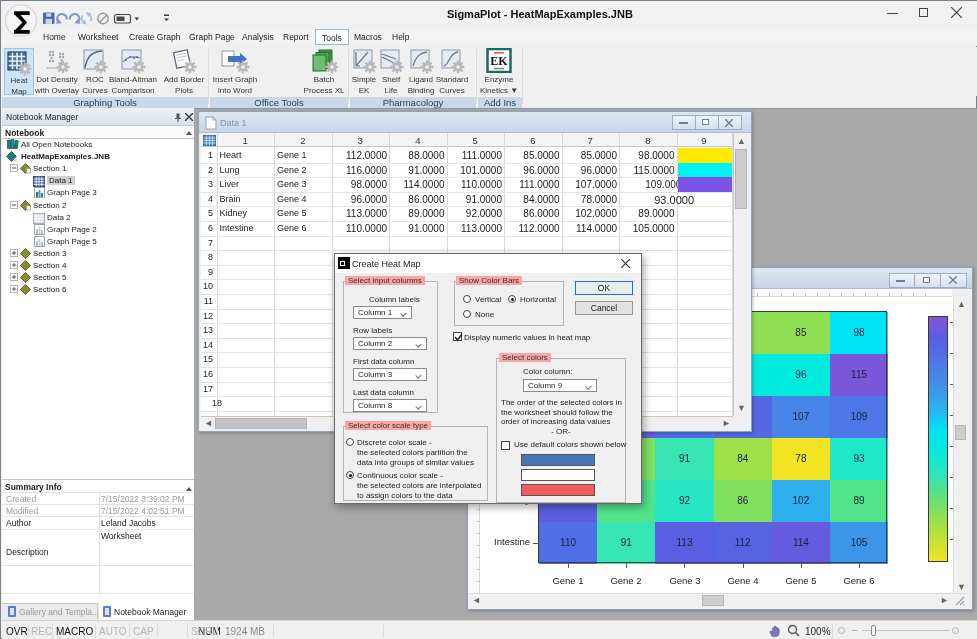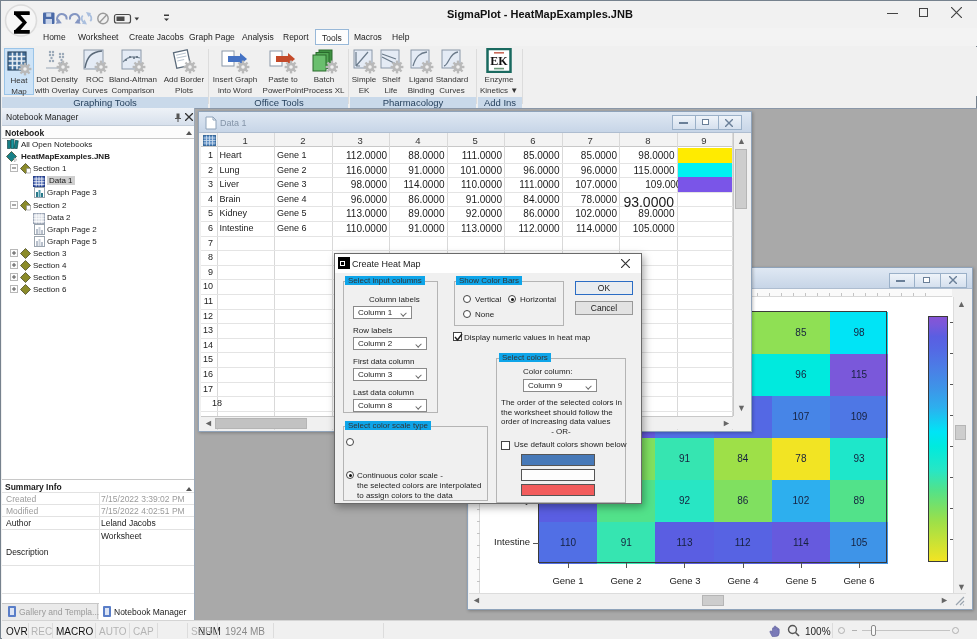--- a/index.html
+++ b/index.html
@@ -17,21 +17,21 @@
 .statusbar{left:1px;top:619px;width:975px;height:19px;background:#f0f0f0;border-top:1px solid #d4d4d4;font-size:10px;color:#222;}
 .st{position:absolute;top:4px;height:13px;line-height:13px;font-size:10px;}
 .ssep{position:absolute;top:2px;height:15px;width:1px;background:#dcdcdc;}
 .panel{left:1px;top:107px;width:193px;height:512px;background:#fff;border-right:1px solid #9aa8b8;}
 .treerow{position:absolute;left:0;width:100%;height:12px;line-height:11px;font-size:8px;white-space:nowrap;}
 .win{position:absolute;background:#f0f0f0;border:1px solid #8fa3ba;box-shadow:1px 1px 3px rgba(0,0,0,.25);}
 .wtitle{position:absolute;left:0;top:0;width:100%;height:21px;background:linear-gradient(#dfe8f3,#c7d5e7);border-bottom:1px solid #aebdd0;}
 .combo{position:absolute;background:#fff;border:1px solid #8a8a8a;height:13px;line-height:11px;padding-left:4px;font-size:8px;color:#222;}
 .combo:after{content:"";position:absolute;right:5px;top:4px;width:4px;height:4px;border-left:1px solid #666;border-bottom:1px solid #666;transform:rotate(-45deg) scale(1,.8);}
 .gbox{position:absolute;border:1px solid #b4b4b4;}
-.glab{position:absolute;background:#0ea5e9;padding:0 3px;font-size:8px;line-height:9px;color:#333;}
+.glab{position:absolute;background:#fca5a5;padding:0 3px;font-size:8px;line-height:9px;color:#333;}
 .radio{position:absolute;width:8px;height:8px;border:1px solid #444;border-radius:50%;background:#fff;}
 .radio.sel:after{content:"";position:absolute;left:2px;top:2px;width:3px;height:3px;border-radius:50%;background:#111;}
 .check{position:absolute;width:9px;height:9px;border:1px solid #444;background:#fff;}
 .lbl{position:absolute;font-size:8px;line-height:9.8px;white-space:nowrap;color:#222;}
 .num{text-align:right;}
 .hm{position:absolute;font-size:10px;color:#16213e;display:flex;align-items:center;justify-content:center;}
 .xl{position:absolute;font-size:9.5px;color:#222;text-align:center;}
 .sb{position:absolute;background:#f0f0f0;}
 .sbthumb{position:absolute;background:#cdcdcd;border:1px solid #b5b5b5;}
 .arrow{position:absolute;font-size:9px;color:#666;line-height:9px;}
@@ -69,21 +69,21 @@
     </svg>
 <div class="abs" style="left:446px;top:7px;font-size:11px;font-weight:bold;color:#111;">SigmaPlot - HeatMapExamples.JNB</div>
 <div class="abs" style="left:886px;top:12px;width:11px;height:1px;background:#444;"></div>
 <div class="abs" style="left:918px;top:7px;width:9px;height:9px;border:1px solid #444;"></div>
 <svg class="abs" style="left:950px;top:6px;" width="11" height="11">
       <path d="M0 0 L11 11 M11 0 L0 11" stroke="#444" stroke-width="1.2"></path>
     </svg>
 <div class="abs tabsrow">
 <div class="tab" style="left:41px;">Home</div>
 <div class="tab" style="left:76px;">Worksheet</div>
-<div class="tab" style="left:127px;">Create Jacobs</div>
+<div class="tab" style="left:127px;">Create Graph</div>
 <div class="tab" style="left:187px;">Graph Page</div>
 <div class="tab" style="left:240px;">Analysis</div>
 <div class="tab" style="left:281px;">Report</div>
 <div class="tab" style="left:313px;padding:0 6px;border:1px solid #98b8d8;background:#fdfdfd;">Tools</div>
 <div class="tab" style="left:352px;">Macros</div>
 <div class="tab" style="left:390px;">Help</div>
 </div>
 <div class="abs ribbon">
 <div class="gsep" style="left:206px;"></div>
 <div class="gsep" style="left:346px;"></div>
@@ -159,26 +159,20 @@
             <path d="M6 6h10M6 9h10M6 12h7" stroke="#b8c4d0"></path>
           </g>
           <use href="#gear" x="19" y="19"></use>
         </svg><div class="rlabel">Add Border<br>Plots</div></div>
 <div class="rbtn" style="left:206px;width:54px;"><svg width="30" height="26" viewBox="0 0 30 26">
           <rect x="2" y="3" width="12" height="15" fill="#fff" stroke="#8a97a8"></rect>
 <path d="M8 8 h12 v6 h-12z" fill="#4472c4"></path>
           <path d="M20 5 l7 6 -7 6z" fill="#4472c4"></path>
           <use href="#gear" x="23" y="19"></use>
         </svg><div class="rlabel">Insert Graph<br>into Word</div></div>
-<div class="rbtn" style="left:254px;width:54px;"><svg width="30" height="26" viewBox="0 0 30 26">
-          <rect x="2" y="3" width="12" height="15" fill="#fff" stroke="#8a97a8"></rect>
-<path d="M8 8 h12 v6 h-12z" fill="#c44a2a"></path>
-          <path d="M20 5 l7 6 -7 6z" fill="#c44a2a"></path>
-          <use href="#gear" x="23" y="19"></use>
-        </svg><div class="rlabel">Paste to<br>PowerPoint</div></div>
 <div class="rbtn" style="left:296px;width:52px;"><svg width="28" height="26" viewBox="0 0 28 26">
 <rect x="9" y="2" width="13" height="16" fill="#3f9142" stroke="#2a6a2d"></rect>
           <rect x="6" y="4.5" width="13" height="16" fill="#52a855" stroke="#2a6a2d"></rect>
           <rect x="3" y="7" width="13" height="16" fill="#6abf6e" stroke="#2a6a2d"></rect>
           <use href="#gear" x="22" y="19"></use>
         </svg><div class="rlabel">Batch<br>Process XL</div></div>
 <div class="rbtn" style="left:345px;width:34px;"><svg width="26" height="26" viewBox="0 0 26 26">
           <rect x="3" y="2" width="18" height="18" fill="#e4ebf5" stroke="#8a97a8"></rect>
           <path d="M5 18 L17 4 M5 18 L5 4 M5 18 l4 0" stroke="#6a7a8a" fill="none" stroke-width="1.2"></path>
           <use href="#gear" x="19" y="19"></use>
@@ -472,21 +466,21 @@
 <div class="abs num" style="left:305.0px;top:67.2px;width:55.5px;font-size:10px;">111.0000</div>
 <div class="abs num" style="left:362.5px;top:67.2px;width:55.5px;font-size:10px;">107.0000</div>
 <div class="abs num" style="left:420.0px;top:67.2px;width:68px;font-size:10px;">109.0000</div>
 <div class="abs" style="left:20.5px;top:81.8px;font-size:9px;">Brain</div>
 <div class="abs" style="left:78.0px;top:81.8px;font-size:9px;">Gene 4</div>
 <div class="abs num" style="left:132.5px;top:81.8px;width:55.5px;font-size:10px;">96.0000</div>
 <div class="abs num" style="left:190.0px;top:81.8px;width:55.5px;font-size:10px;">86.0000</div>
 <div class="abs num" style="left:247.5px;top:81.8px;width:55.5px;font-size:10px;">91.0000</div>
 <div class="abs num" style="left:305.0px;top:81.8px;width:55.5px;font-size:10px;">84.0000</div>
 <div class="abs num" style="left:362.5px;top:81.8px;width:55.5px;font-size:10px;">78.0000</div>
-<div class="abs num" style="left:420.0px;top:81.8px;width:55px;font-size:14px;">93.0000</div>
+<div class="abs num" style="left:420.0px;top:81.8px;width:75px;font-size:11px;">93.0000</div>
 <div class="abs" style="left:20.5px;top:96.4px;font-size:9px;">Kidney</div>
 <div class="abs" style="left:78.0px;top:96.4px;font-size:9px;">Gene 5</div>
 <div class="abs num" style="left:132.5px;top:96.4px;width:55.5px;font-size:10px;">113.0000</div>
 <div class="abs num" style="left:190.0px;top:96.4px;width:55.5px;font-size:10px;">89.0000</div>
 <div class="abs num" style="left:247.5px;top:96.4px;width:55.5px;font-size:10px;">92.0000</div>
 <div class="abs num" style="left:305.0px;top:96.4px;width:55.5px;font-size:10px;">86.0000</div>
 <div class="abs num" style="left:362.5px;top:96.4px;width:55.5px;font-size:10px;">102.0000</div>
 <div class="abs num" style="left:420.0px;top:96.4px;width:55.5px;font-size:10px;">89.0000</div>
 <div class="abs" style="left:20.5px;top:111.0px;font-size:9px;">Intestine</div>
 <div class="abs" style="left:78.0px;top:111.0px;font-size:9px;">Gene 6</div>
@@ -550,20 +544,21 @@
 <div class="lbl" style="left:166px;top:144px;line-height:9.6px;">The order of the selected colors in<br>the worksheet should follow the<br>order of increasing data values</div>
 <div class="lbl" style="left:161px;top:173px;width:130px;text-align:center;">- OR-</div>
 <div class="check" style="left:166px;top:187px;"></div>
 <div class="lbl" style="left:179px;top:186px;">Use default colors shown below</div>
 <div class="abs" style="left:186px;top:200px;width:74px;height:12px;background:#4779b8;border:1px solid #555;"></div>
 <div class="abs" style="left:186px;top:215px;width:74px;height:12px;background:#fdfdfd;border:1px solid #555;"></div>
 <div class="abs" style="left:186px;top:230px;width:74px;height:12px;background:#f25c5c;border:1px solid #555;"></div>
 <div class="gbox" style="left:8px;top:172px;width:145px;height:75px;"></div>
 <div class="glab" style="left:10px;top:167px;">Select color scale type</div>
 <div class="radio" style="left:11px;top:184px;"></div>
+<div class="lbl" style="left:22px;top:184px;">Discrete color scale -<br>the selected colors partition the<br>data into groups of similar values</div>
 <div class="radio sel" style="left:11px;top:217px;"></div>
 <div class="lbl" style="left:22px;top:217px;">Continuous color scale -<br>the selected colors are interpolated<br>to assign colors to the data</div>
 </div>
 <div class="abs panel">
 <div class="abs" style="left:0;top:0;width:192px;height:18px;background:linear-gradient(#eef2f7,#d7e0ec);border-bottom:1px solid #c2ccd8;"></div>
 <div class="abs" style="left:4px;top:4px;font-size:8.5px;color:#222;">Notebook Manager</div>
 <svg class="abs" style="left:172px;top:5px;" width="8" height="9">
         <rect x="2.5" y="0.5" width="3" height="4.5" fill="#555"></rect>
         <path d="M1 5.5 h6 M4 5.5 v3.5" stroke="#555" stroke-width="1.1" fill="none"></path>
       </svg>

